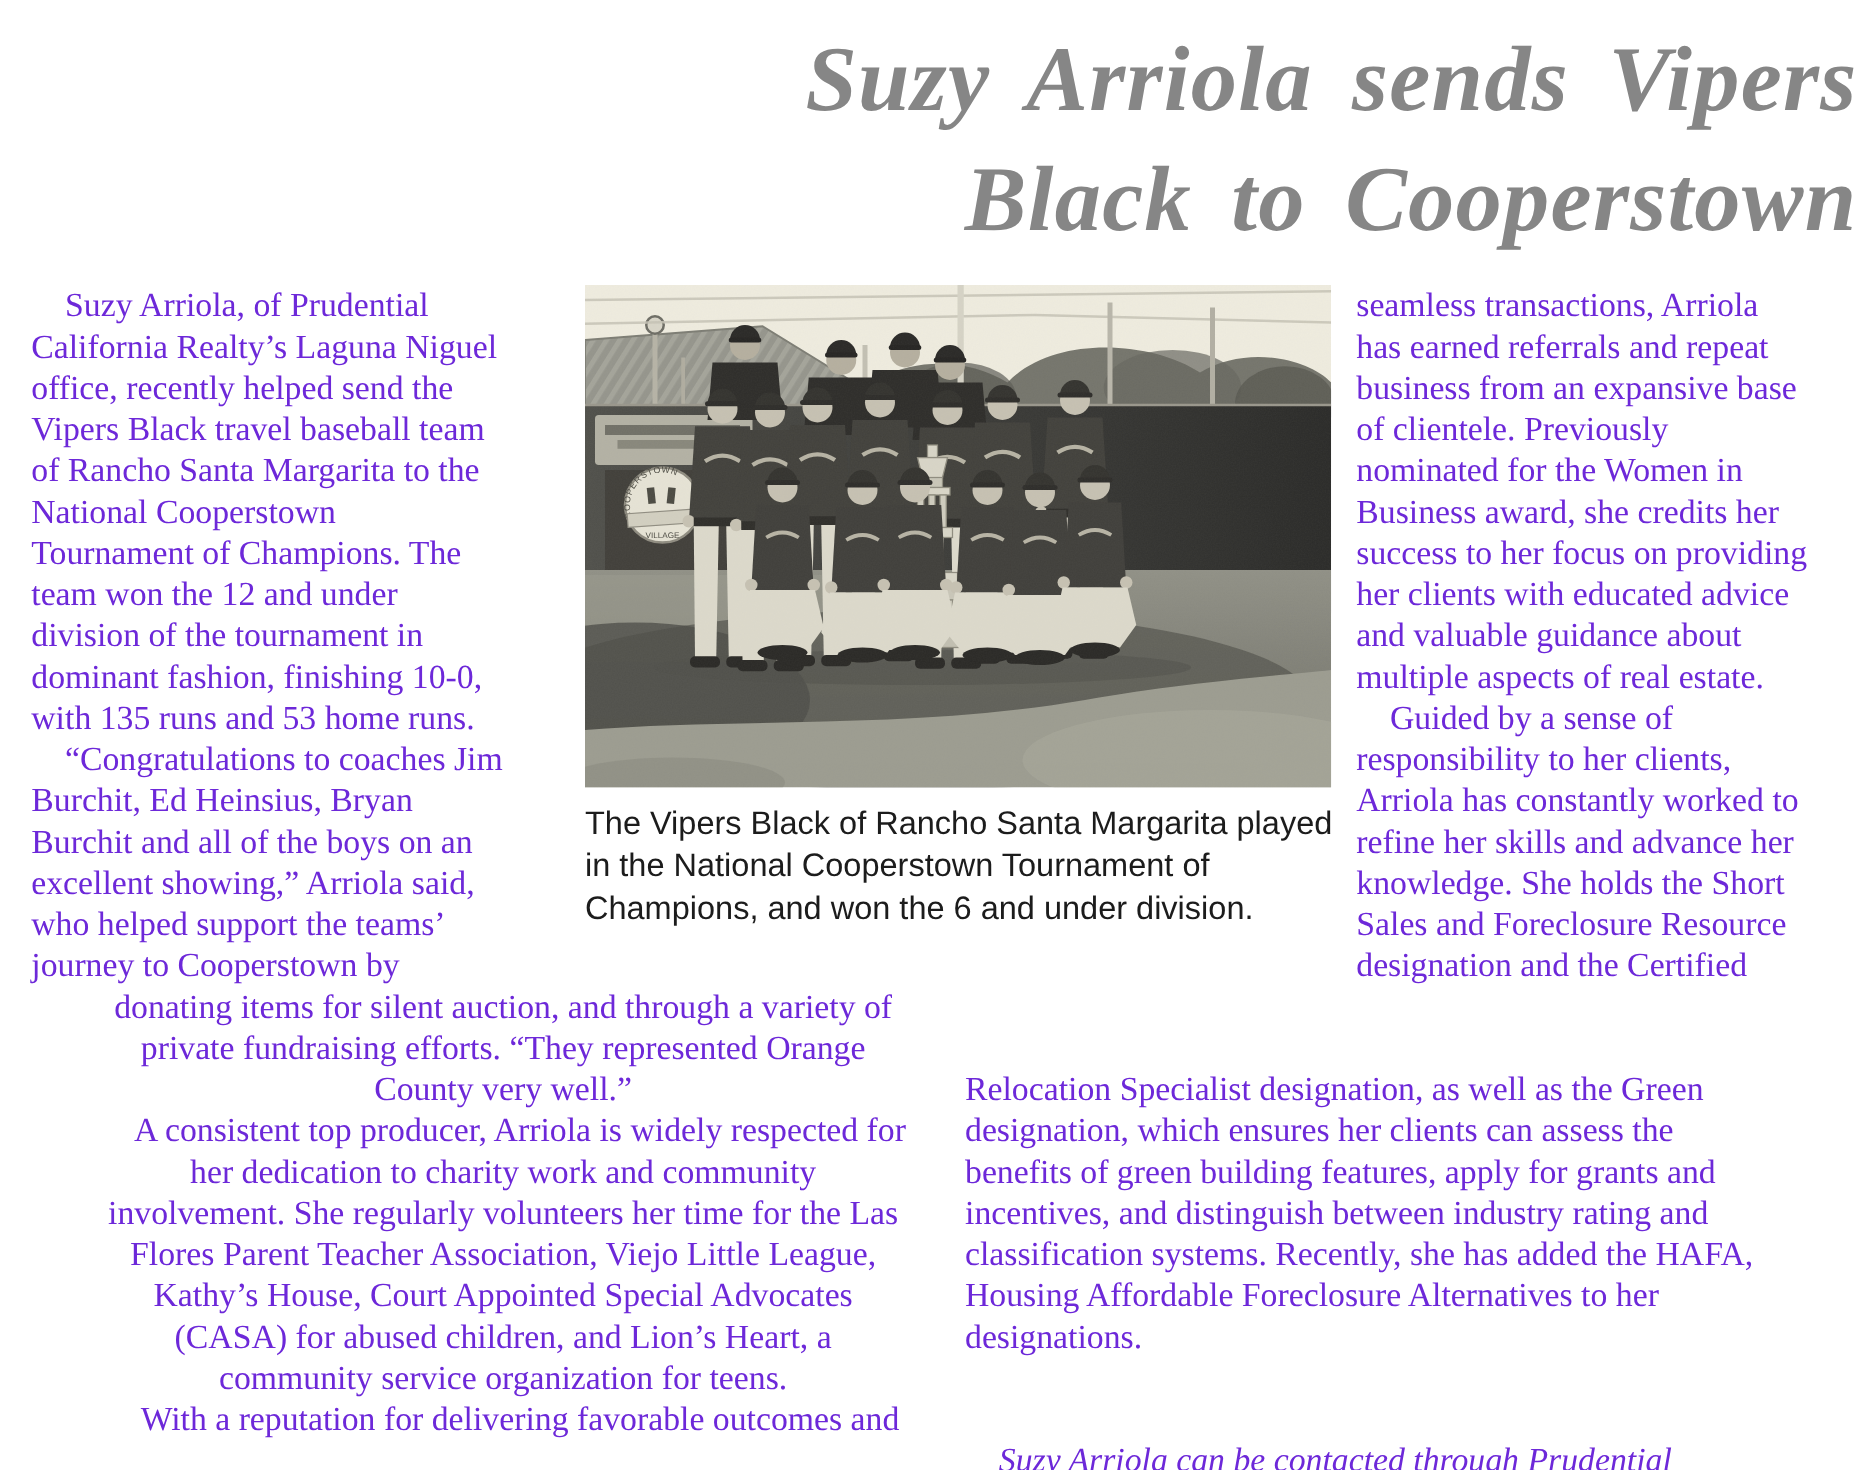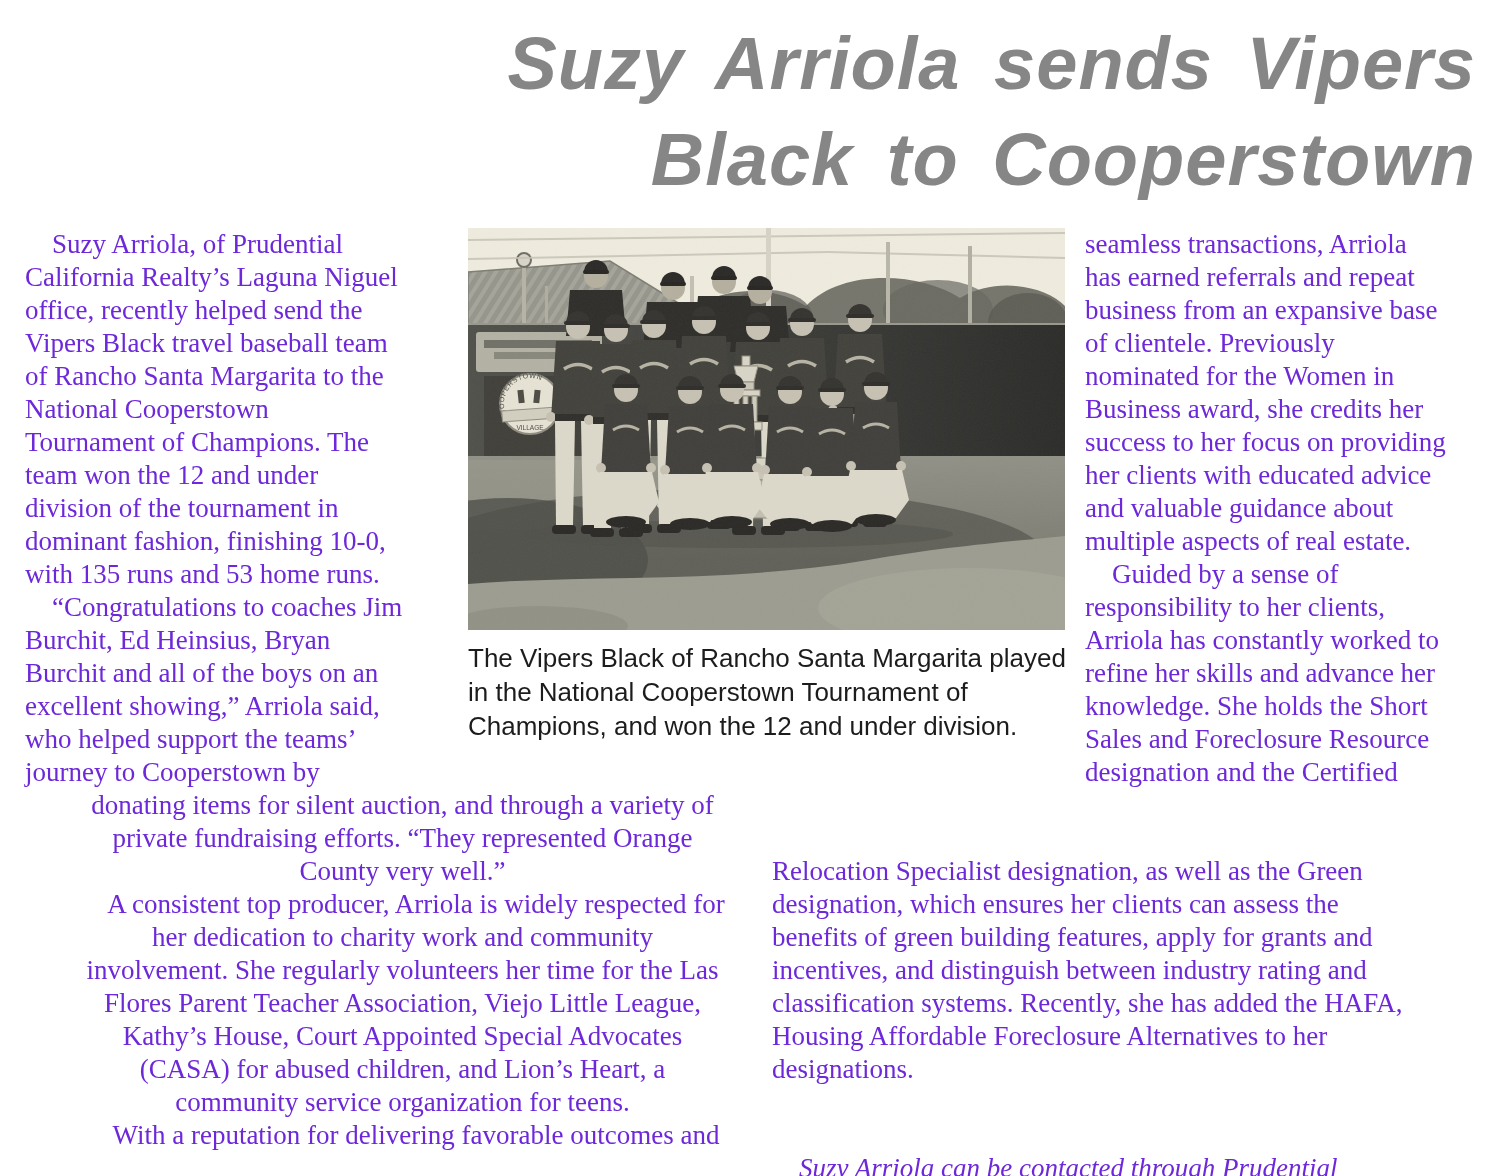--- a/index.html
+++ b/index.html
@@ -1,22 +1,22 @@
 <!DOCTYPE html>
 <html><head>
 <meta charset="utf-8">
 <style>
   html,body{margin:0;padding:0;background:#ffffff;}
   .page{
     position:relative;width:1500px;height:1176px;background:#ffffff;overflow:hidden;
     font-family:"Liberation Serif", serif;color:#171717;
   }
   .headline{
-    position:absolute;top:16px;right:24px;width:980px;margin:0;
-    font-family:Liberation Sans, sans-serif;font-style:italic;font-weight:600;
+    position:absolute;top:16px;right:14px;width:980px;margin:0;
+    font-family:Liberation Serif, serif;font-style:italic;font-weight:600;
     font-size:74px;line-height:96px;letter-spacing:1px;word-spacing:12px;
     color:#868686;text-align:right;white-space:pre-line;
   }
   .body-text{
     position:absolute;font-size:27px;line-height:33px;white-space:pre-wrap;
     font-family:"Liberation Serif", serif;color:#6d28d9;
   }
   .col-left{left:25px;top:228px;width:445px;}
   .col-right{left:1085px;top:228px;width:420px;}
   .wide-left{left:25px;top:789px;width:755px;text-align:center;}
@@ -213,21 +213,21 @@
         <use href="#pkneel" transform="translate(364,144)"></use>
         <use href="#pkneel" transform="translate(408,138)"></use>
       </g>
 
       <rect x="0" y="0" width="597" height="402" filter="url(#grain)" opacity="0.5"></rect>
     </svg>
   </div>
 
   <div class="caption">The Vipers Black of Rancho Santa Margarita played
 in the National Cooperstown Tournament of
-Champions, and won the 12 and under division.</div>
+Champions, and won the 6 and under division.</div>
 
   <div class="body-text col-right">seamless transactions, Arriola
 has earned referrals and repeat
 business from an expansive base
 of clientele. Previously
 nominated for the Women in
 Business award, she credits her
 success to her focus on providing
 her clients with educated advice
 and valuable guidance about

